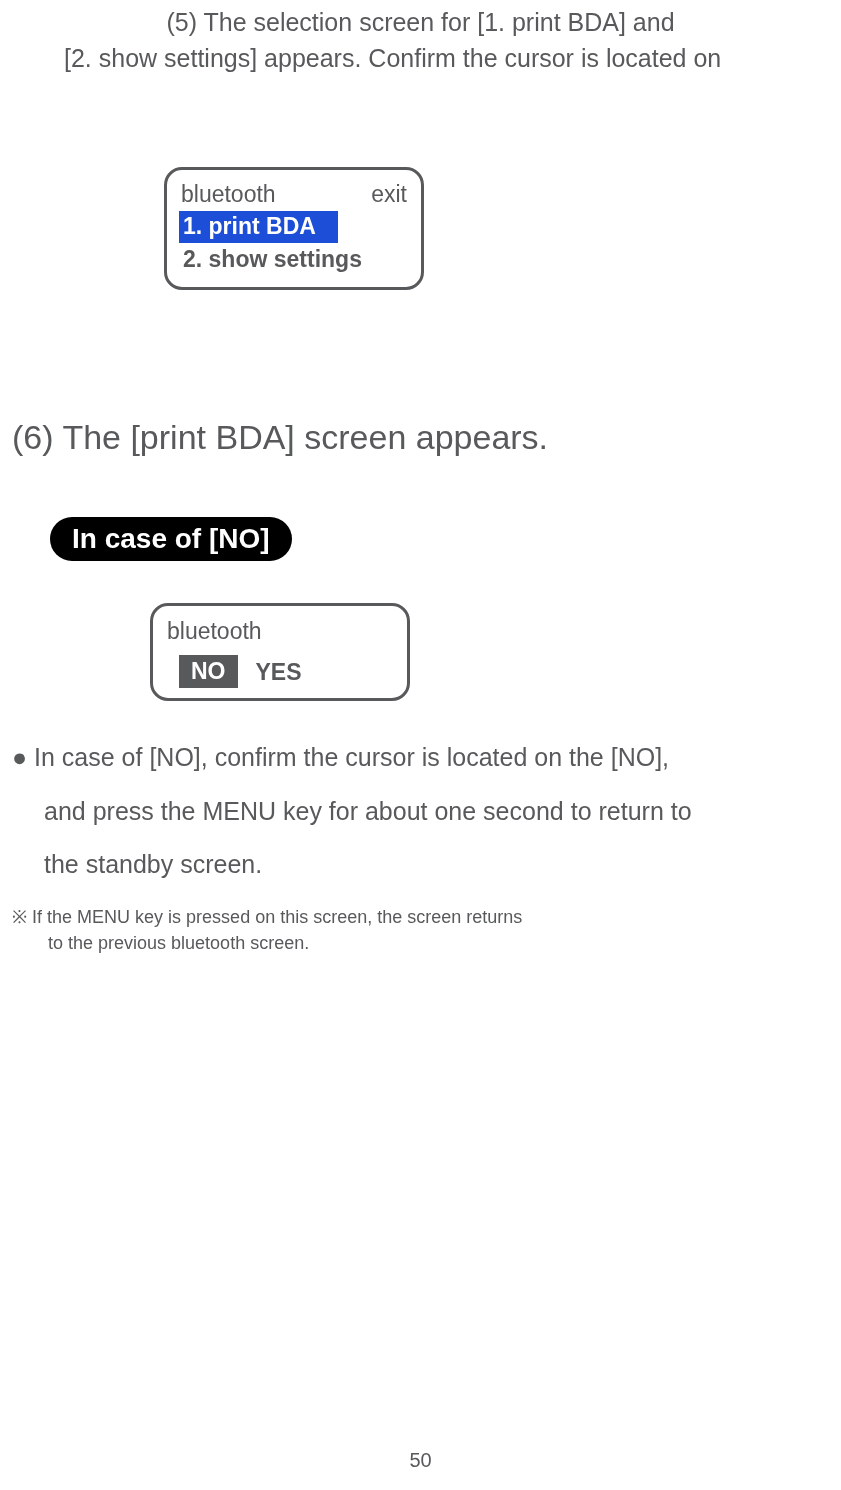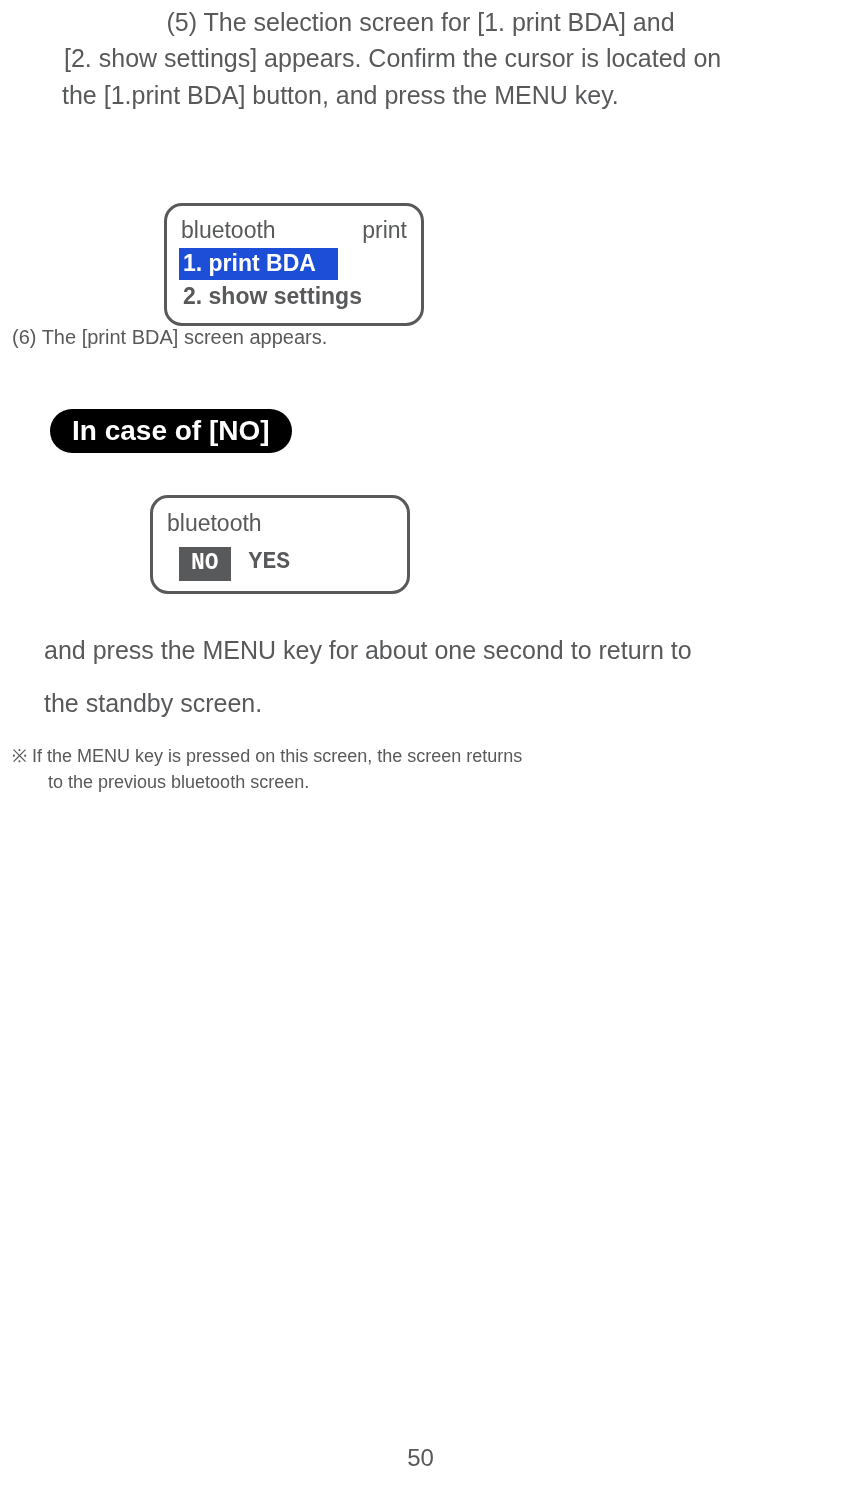--- a/index.html
+++ b/index.html
@@ -54,21 +54,22 @@
       display: inline-block;
       padding: 1px 22px 1px 4px;
       margin-left: -2px;
       margin-bottom: 2px;
     }
     .screen1 .item2 {
       font-weight: bold;
       padding-left: 2px;
     }
     .step6 {
-      font-size: 20px;
+      font-size: 34px;
+      margin-top: 128px;
       margin-bottom: 60px;
     }
     .case-no-label {
       background: #000000;
       color: #ffffff;
       font-weight: bold;
       font-size: 28px;
       border-radius: 22px;
       padding: 6px 22px 6px 22px;
       display: inline-block;
@@ -90,24 +91,23 @@
     }
     .screen2 .print-bda {
       font-weight: bold;
       display: block;
       text-align: left;
       padding-left: 42px;
       margin-bottom: 6px;
     }
     .screen2 .no-yes-row {
       display: flex;
-      align-items: flex-start;
+      align-items: flex-end;
       gap: 18px;
       padding-left: 12px;
-      font-family: Liberation Mono, monospace;
     }
     .screen2 .no-btn {
       background: #58595b;
       color: #ffffff;
       font-weight: bold;
       padding: 1px 12px;
       display: inline-block;
     }
     .screen2 .yes-btn {
       font-weight: bold;
@@ -137,59 +137,59 @@
     .note-para .line2 {
       display: block;
       padding-left: 36px;
     }
     .page-number {
       position: absolute;
       bottom: 18px;
       left: 0;
       right: 0;
       text-align: center;
-      font-size: 24px;
+      font-size: 20px;
       color: #58595b;
     }
   </style>
 </head>
 <body>
 
 
 
 <div class="step5">
   <span class="line1">(5)  The selection screen for [1. print BDA] and</span>
   <span class="line2">[2. show settings] appears.  Confirm the cursor is located on</span>
-  <span class="line3">the [1.print BDA] button, and press the MENU key.</span>
 </div>
 
 <div class="screen1">
   <div class="header-row">
     <span>bluetooth</span>
-    <span>print</span>
+    <span>exit</span>
   </div>
   <div class="item1">1. print BDA</div>
   <div class="item2">2. show settings</div>
 </div>
 
 <div class="step6">
   <span>(6) The [print BDA] screen appears.</span>
 </div>
 
 <div class="case-no-label">In case of [NO]</div>
 
 <div class="screen2">
   <span class="bluetooth-label">bluetooth</span>
   <div class="no-yes-row">
     <span class="no-btn">NO</span>
     <span class="yes-btn">YES</span>
   </div>
 </div>
 
 <div class="bullet-para">
+  <span class="line1">● In case of [NO], confirm the cursor is located on the [NO],</span>
   <span class="line2">and press the MENU key for about one second to return to</span>
   <span class="line3">the standby screen.</span>
 </div>
 
 <div class="note-para">
   <span class="line1">※ If the MENU key is pressed on this screen, the screen returns</span>
   <span class="line2">to the previous bluetooth screen.</span>
 </div>
 
 <div class="page-number">50</div>

